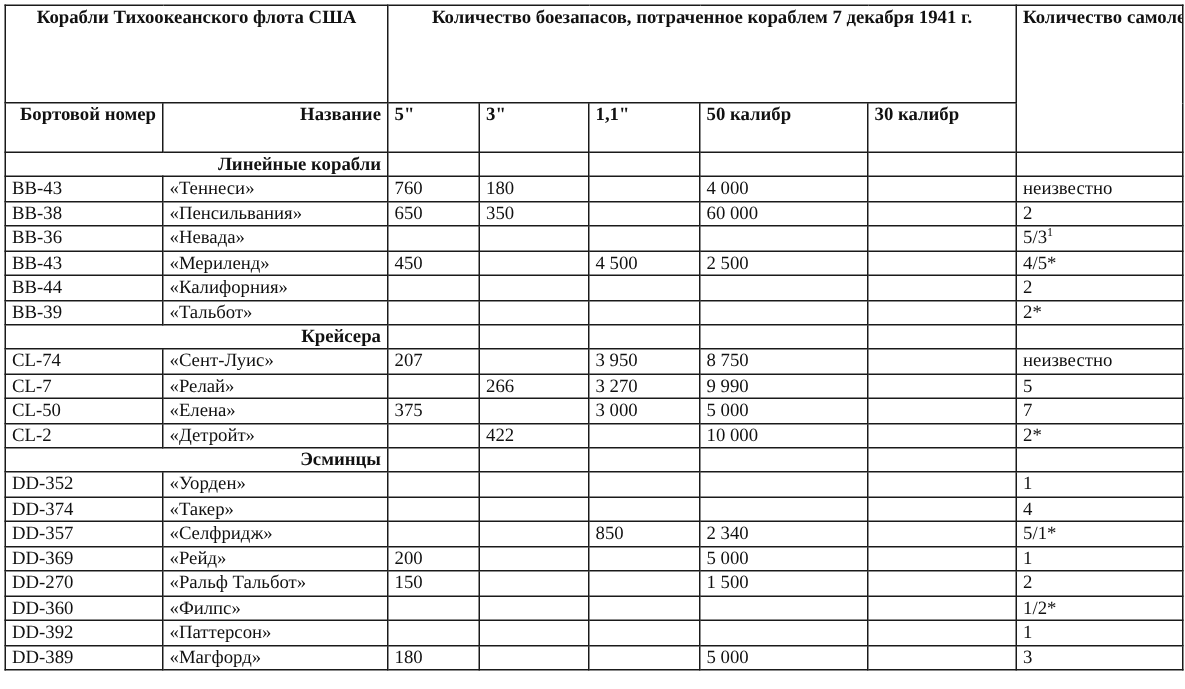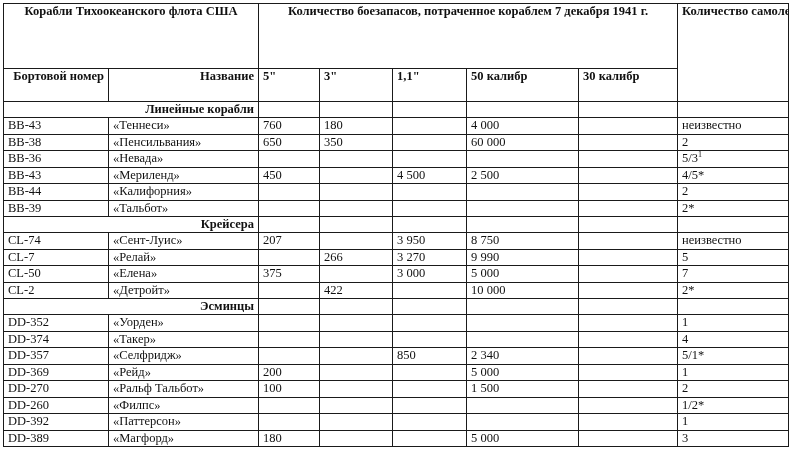--- a/index.html
+++ b/index.html
@@ -210,29 +210,29 @@
         <td><span>200</span></td>
         <td><span></span></td>
         <td><span></span></td>
         <td><span>5 000</span></td>
         <td><span></span></td>
         <td><span>1</span><sup></sup></td>
       </tr>
       <tr class="data">
         <td><span>DD-270</span></td>
         <td><span>«Ральф Тальбот»</span></td>
-        <td><span>100</span></td>
+        <td><span>150</span></td>
         <td><span></span></td>
         <td><span></span></td>
         <td><span>1 500</span></td>
         <td><span></span></td>
         <td><span>2</span><sup></sup></td>
       </tr>
       <tr class="data">
-        <td><span>DD-260</span></td>
+        <td><span>DD-360</span></td>
         <td><span>«Филпс»</span></td>
         <td><span></span></td>
         <td><span></span></td>
         <td><span></span></td>
         <td><span></span></td>
         <td><span></span></td>
         <td><span>1/2*</span><sup></sup></td>
       </tr>
       <tr class="data">
         <td><span>DD-392</span></td>

